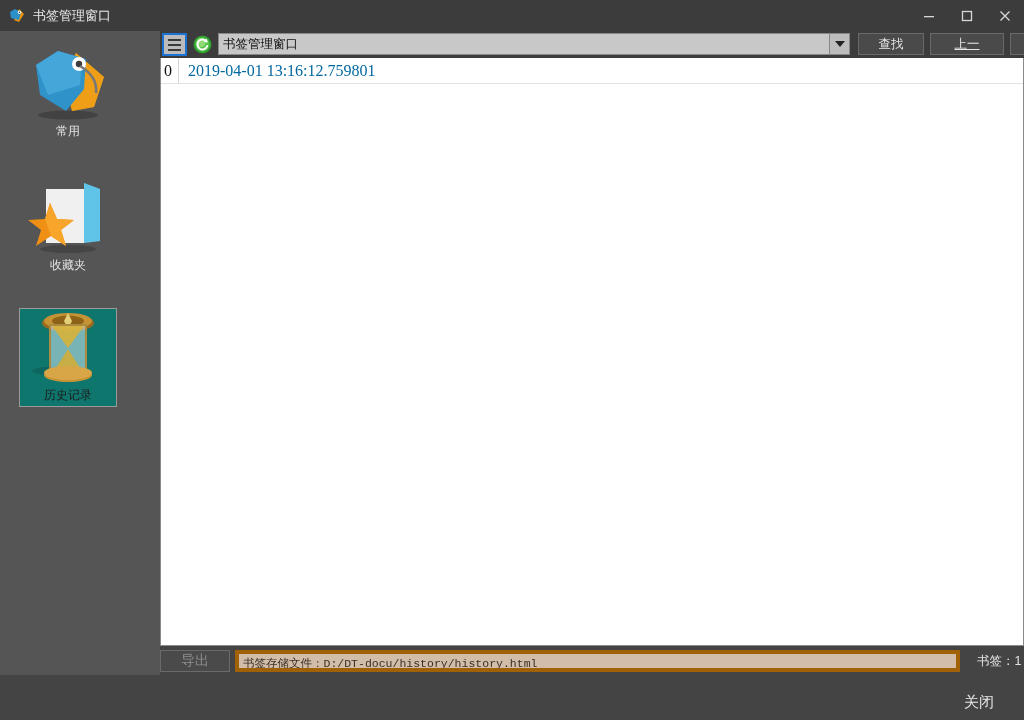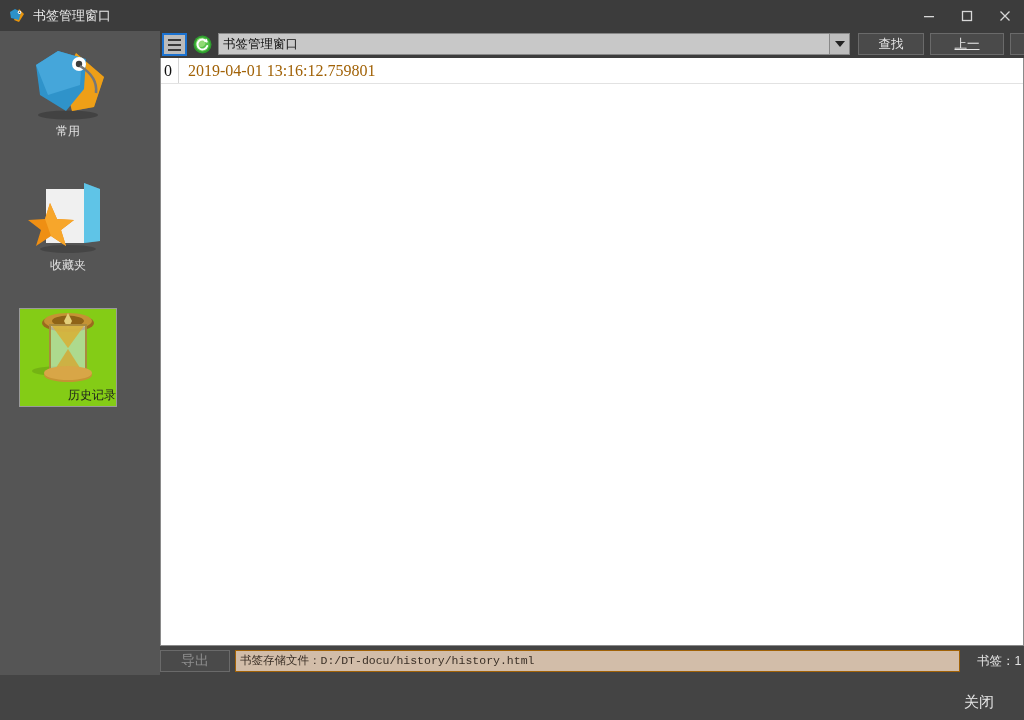--- a/index.html
+++ b/index.html
@@ -44,23 +44,22 @@
   #sidebar {
     position: absolute; left: 0; top: 31px;
     width: 160px; height: 644px;
     background: #555555;
   }
   .side-item {
     position: absolute; left: 19px;
     width: 98px; text-align: center;
   }
   .side-item.selected {
-    background: #84cc16;
+    background: #0f766e;
     border: 1px solid #9a9a9a;
-    text-align: right;
   }
   .side-thumb {
     width: 96px; height: 78px;
     margin: 0 auto;
     position: relative;
   }
   .side-label {
     font-size: 12px;
     color: #e2e2e2;
     padding-bottom: 3px;
@@ -142,21 +141,21 @@
     font-size: 16px;
     align-items: center;
   }
   .cell-idx {
     width: 17px; padding-left: 3px;
     color: #111;
     overflow: hidden; white-space: nowrap;
   }
   .cell-time {
     width: 464px; padding-left: 9px;
-    color: #a16207;
+    color: #0369a1;
     border-left: 1px solid #d6d6d6;
     height: 25px; line-height: 26px;
     overflow: hidden; white-space: nowrap;
   }
   .cell-title {
     flex: 1; padding-left: 8px;
     color: #5b2d8e;
     border-left: 1px solid #d6d6d6;
     height: 26px; line-height: 26px;
     overflow: hidden; white-space: nowrap;
@@ -174,21 +173,21 @@
     border: 1px solid #6a6a6a;
     color: #8e8e8e;
     font-size: 14px;
     display: flex; align-items: center; justify-content: center;
     flex: none;
   }
   #status-path {
     margin-left: 5px;
     width: 725px; height: 22px;
     background: #d2bda9;
-    border: 1px solid #a16207;
+    border: 4px solid #a16207;
     color: #3a2f26;
     font-family: "Liberation Mono", "DejaVu Sans Mono", monospace;
     font-size: 11.5px;
     line-height: 20px;
     padding-left: 4px;
     white-space: nowrap; overflow: hidden;
     flex: none;
   }
   #status-count {
     margin-left: 17px;

